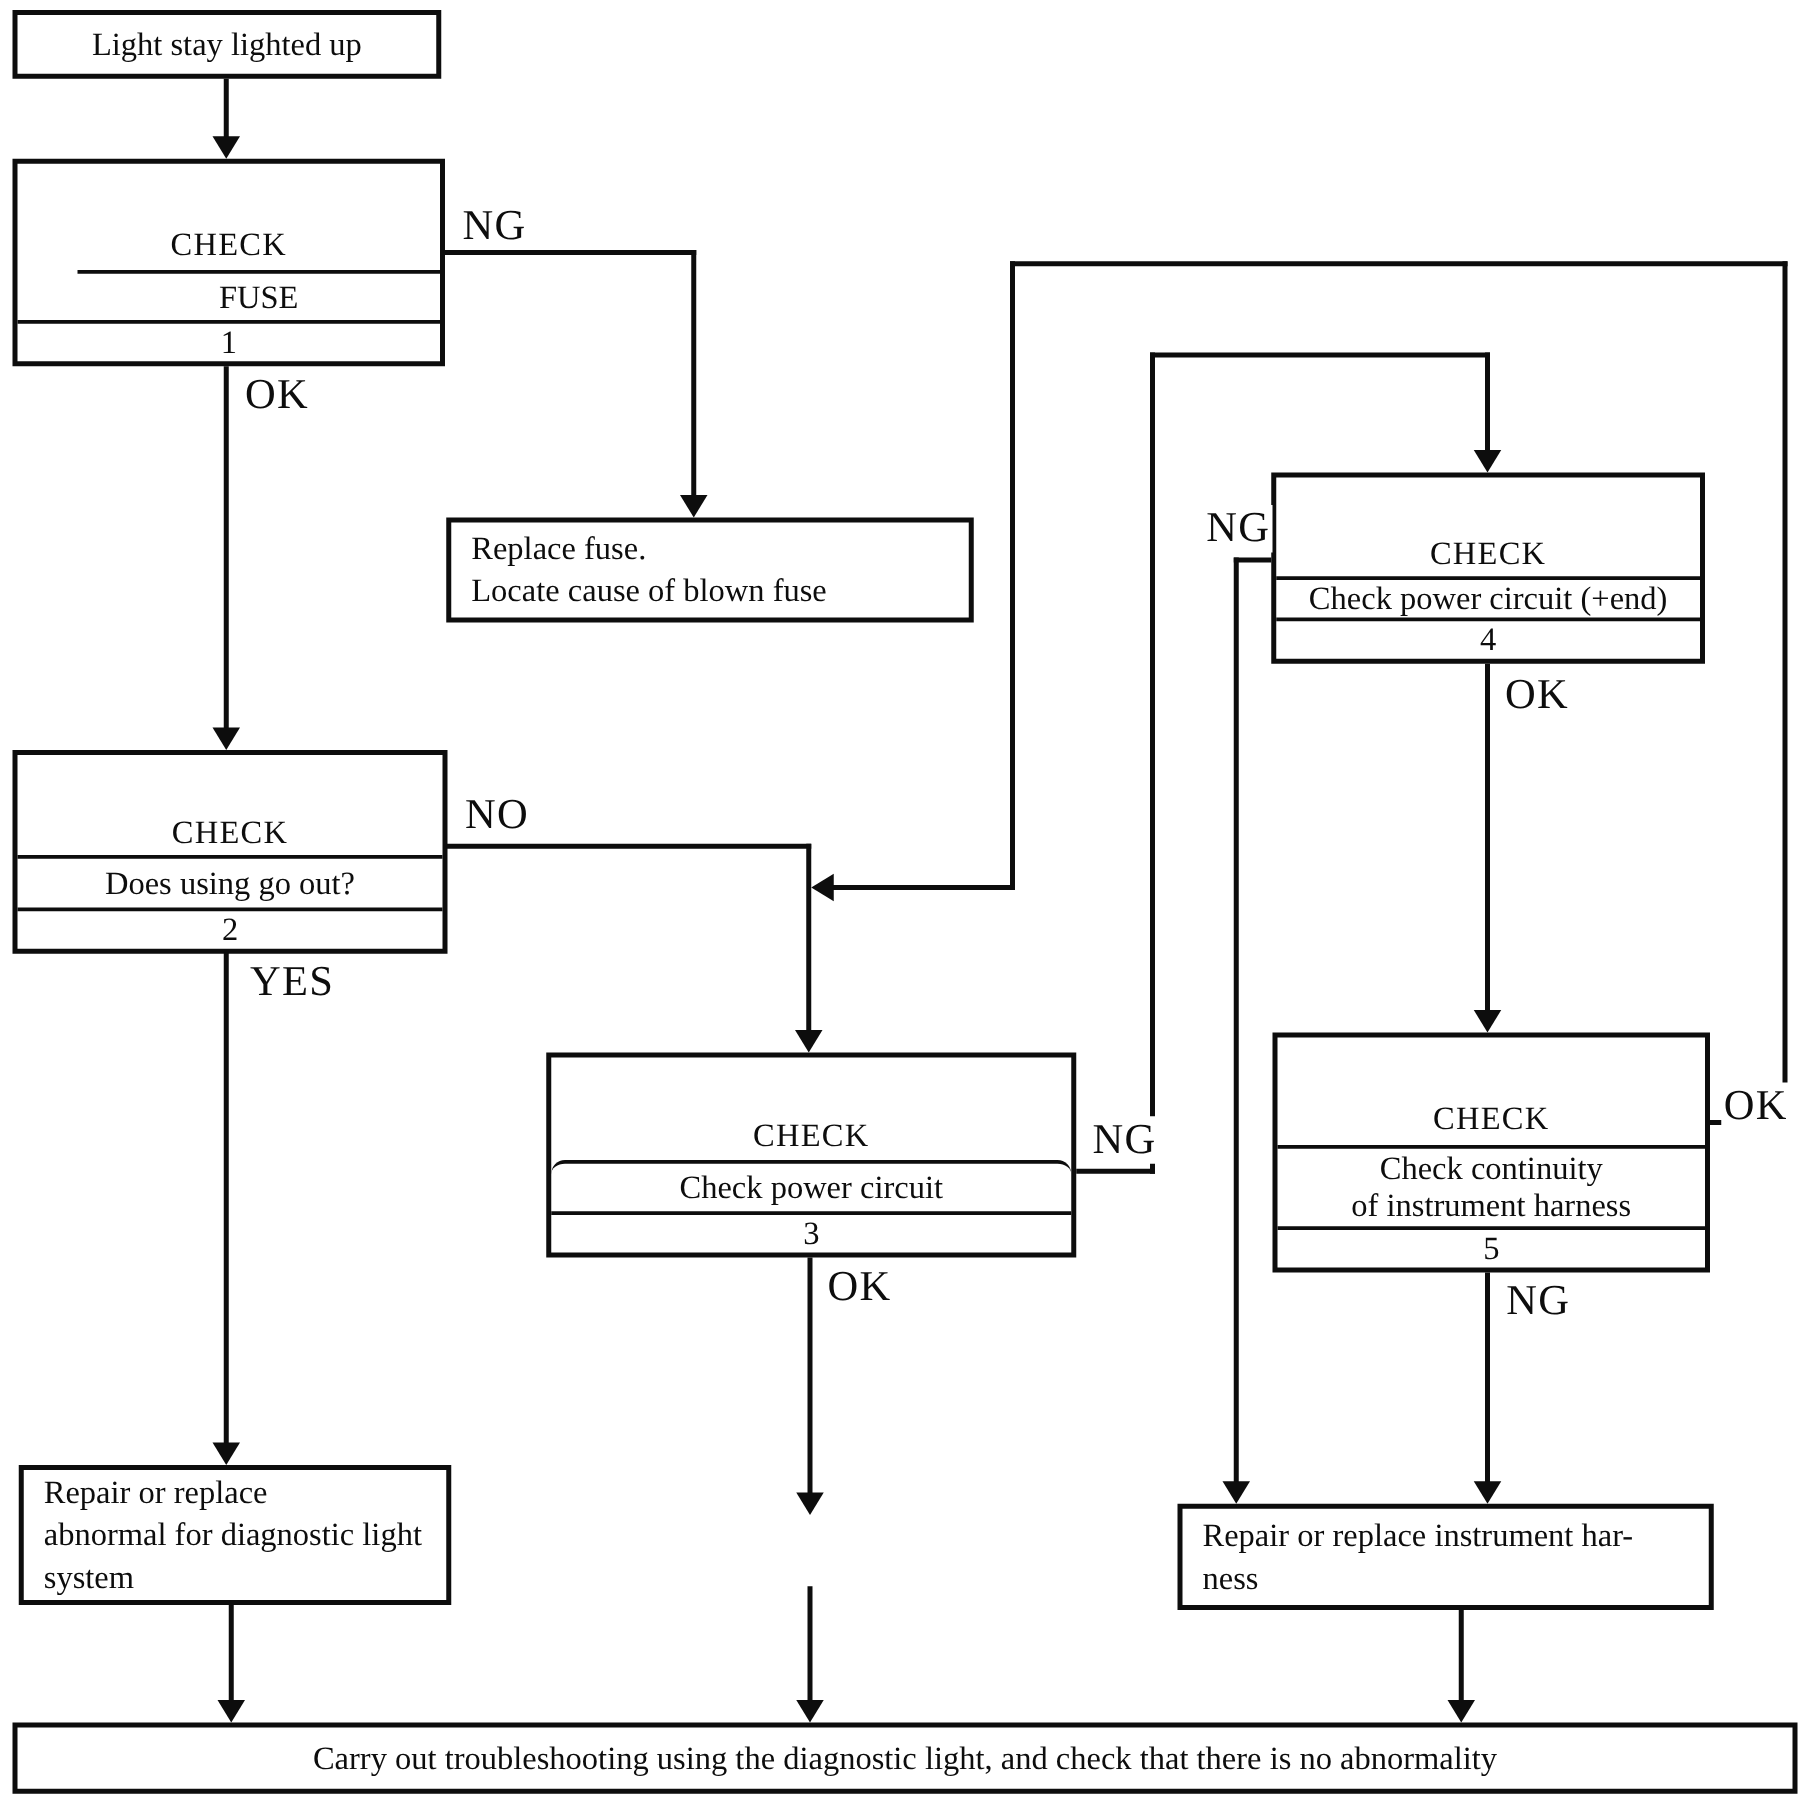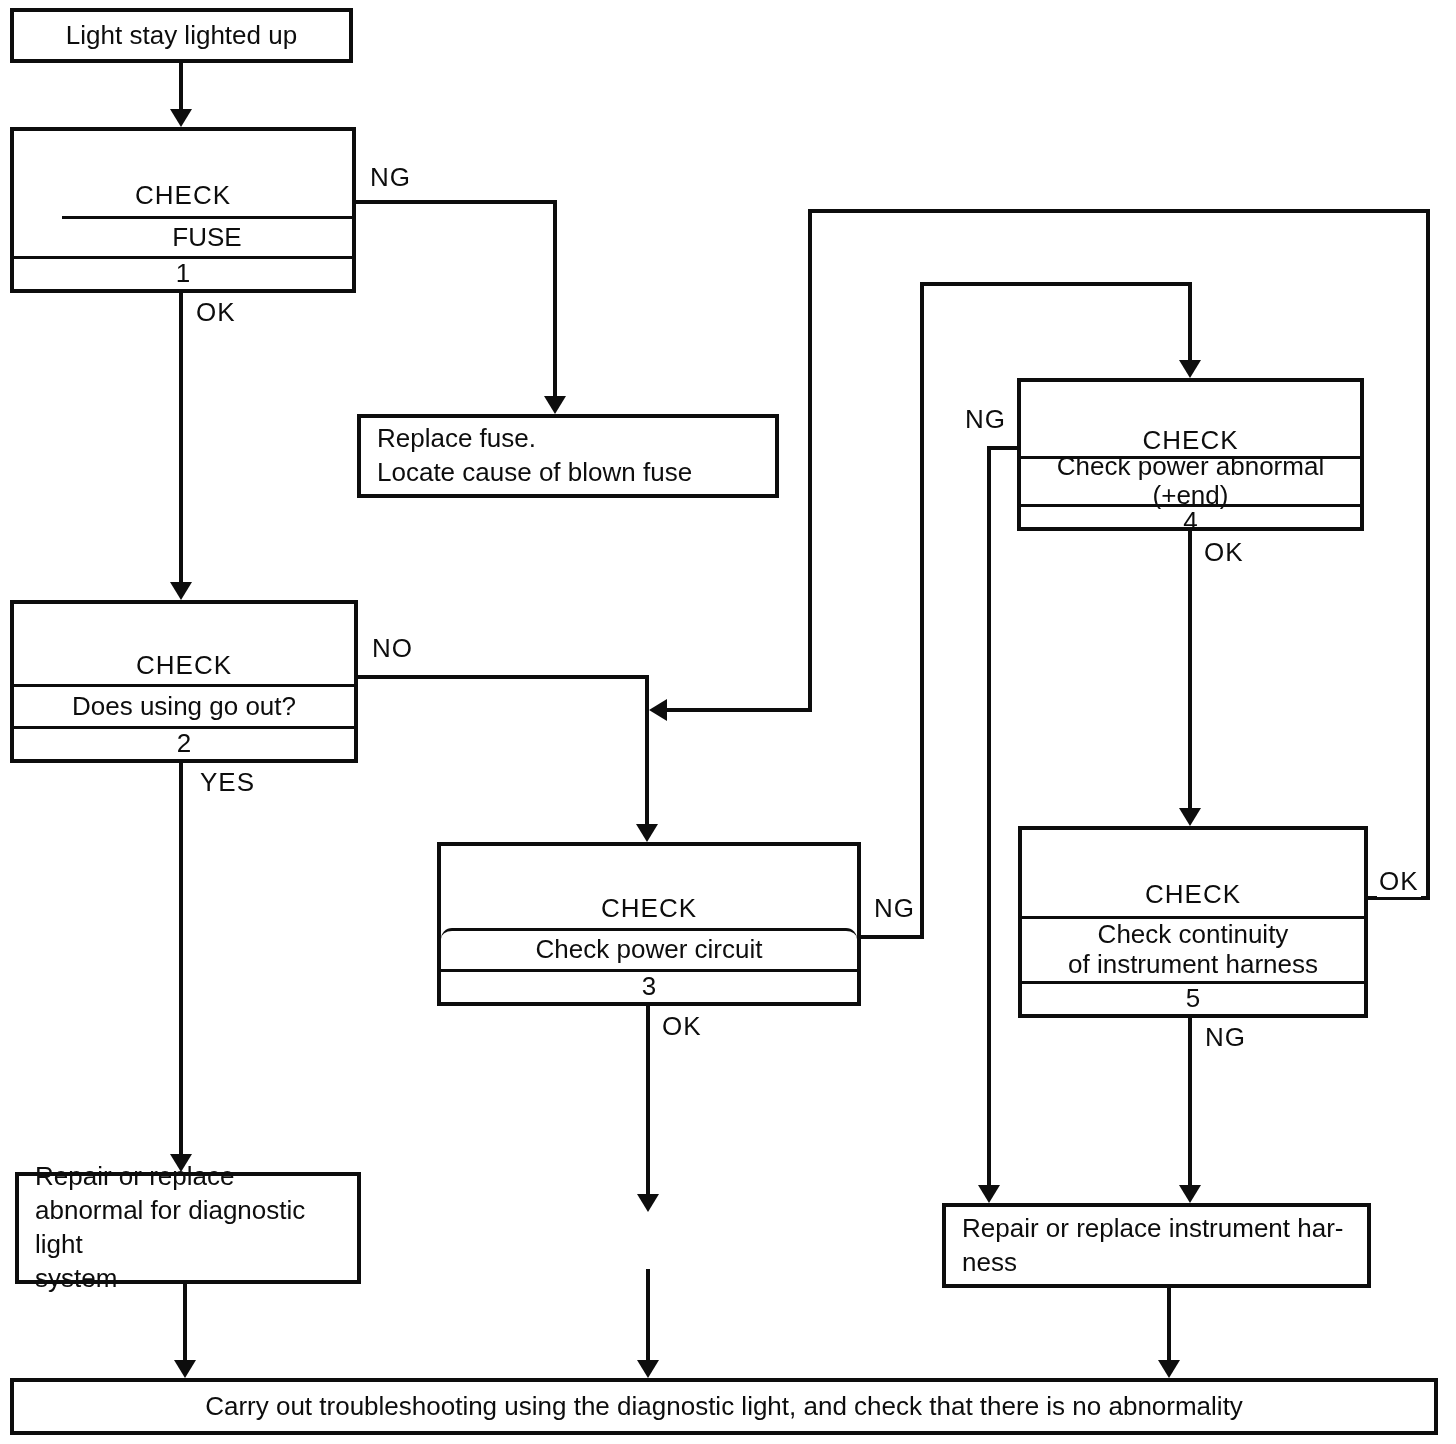--- a/index.html
+++ b/index.html
@@ -4,21 +4,21 @@
 <style>
   :root{
     --ink:#0d0d0d;
     --paper:#ffffff;
   }
   html,body{margin:0;padding:0;background:#ffffff;}
   #canvas{
     position:relative;
     width:1456px;height:1444px;
     background:var(--paper);
-    font-family:Liberation Sans, sans-serif;
+    font-family:Liberation Serif, serif;
     color:var(--ink);
     overflow:hidden;
   }
   .box{
     position:absolute;
     border:4px solid var(--ink);
     background:var(--paper);
     box-sizing:border-box;
   }
   .rows{display:flex;flex-direction:column;height:100%;}
@@ -54,21 +54,21 @@
     border-top:18px solid var(--ink);
   }
   .arrow-left{
     position:absolute;width:0;height:0;
     border-top:11px solid transparent;
     border-bottom:11px solid transparent;
     border-right:18px solid var(--ink);
   }
   .lbl{
     position:absolute;
-    font-size:26px;
+    font-size:34px;
     letter-spacing:1px;
     background:var(--paper);
     padding:0 2px;
   }
 
   
   #start-box{left:10px;top:8px;width:343px;height:55px;}
   #check1{left:10px;top:127px;width:346px;height:166px;}
   #check1 .row:nth-child(1){height:55px;}
   #check1 .row:nth-child(2){height:52px;margin-left:48px;}
@@ -131,21 +131,21 @@
     <div class="rows">
       <div class="row titlerow">CHECK</div>
       <div class="row">Check power circuit</div>
       <div class="row">3</div>
     </div>
   </div>
 
   <div class="box" id="check4">
     <div class="rows">
       <div class="row titlerow">CHECK</div>
-      <div class="row">Check power abnormal (+end)</div>
+      <div class="row">Check power circuit (+end)</div>
       <div class="row">4</div>
     </div>
   </div>
 
   <div class="box" id="check5">
     <div class="rows">
       <div class="row titlerow">CHECK</div>
       <div class="row">
         <div>Check continuity</div>
         <div>of instrument harness</div>

